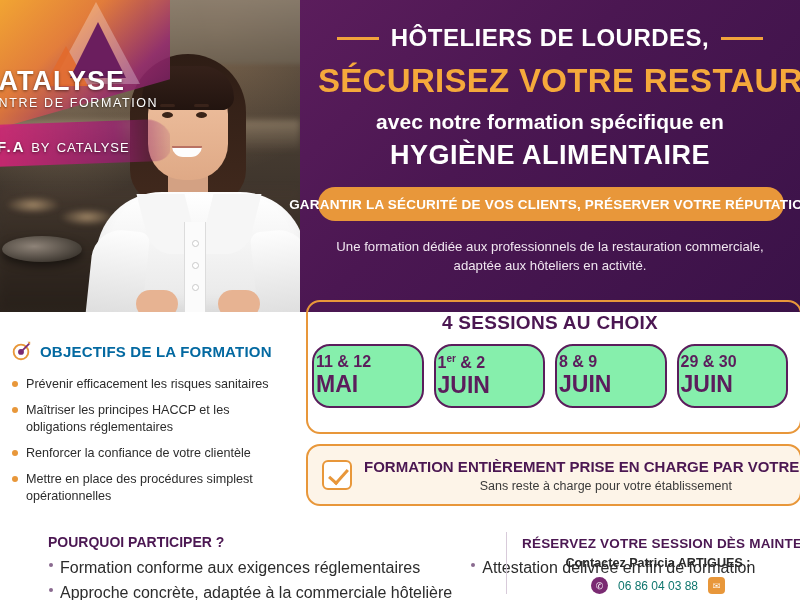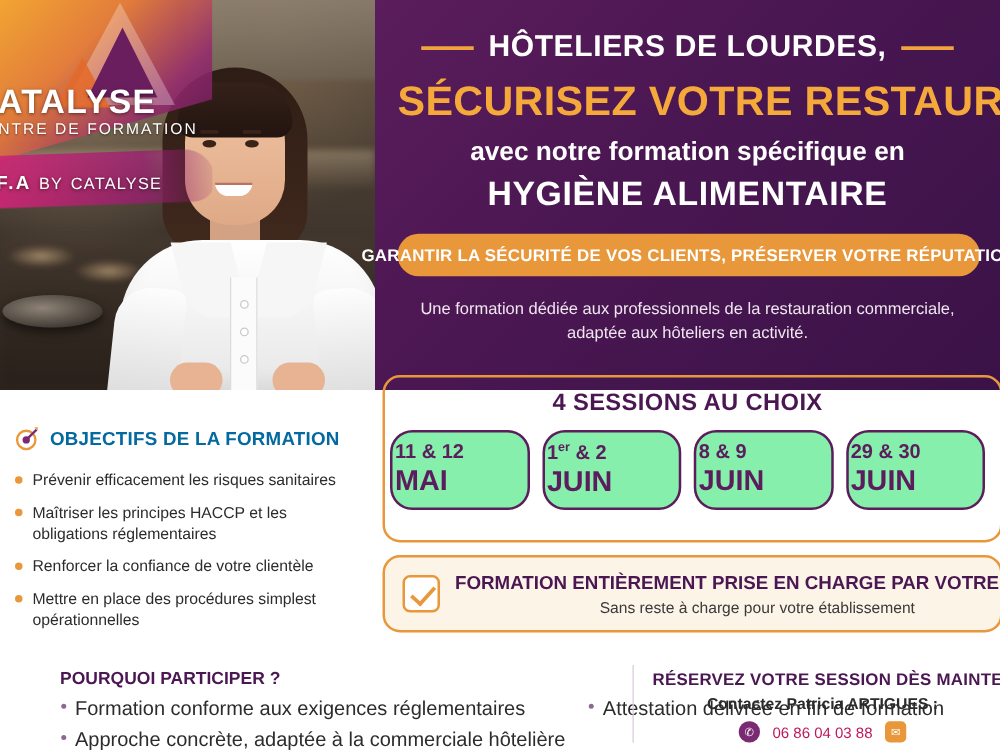--- a/index.html
+++ b/index.html
@@ -379,21 +379,21 @@
     display: flex; align-items: center; justify-content: center; gap: 10px;
   }
   .ci {
     width: 17px; height: 17px; flex: 0 0 17px;
     border-radius: 50%;
     display: inline-flex; align-items: center; justify-content: center;
     font-size: 9px; color: #ffffff;
   }
   .ci.phone { background: #7a2a72; }
   .ci.mail { background: #e8973a; border-radius: 4px; }
-  .contact-val { font-size: 12px; color: #be185d; white-space: nowrap; }
+  .contact-val { font-size: 12px; color: #0f766e; white-space: nowrap; }
   .divider-v {
     position: absolute; left: 506px; top: 532px; width: 1px; height: 62px;
     background: #d8cbda;
   }
 </style>
 </head>
 <body>
 
 <div class="poster">
 

